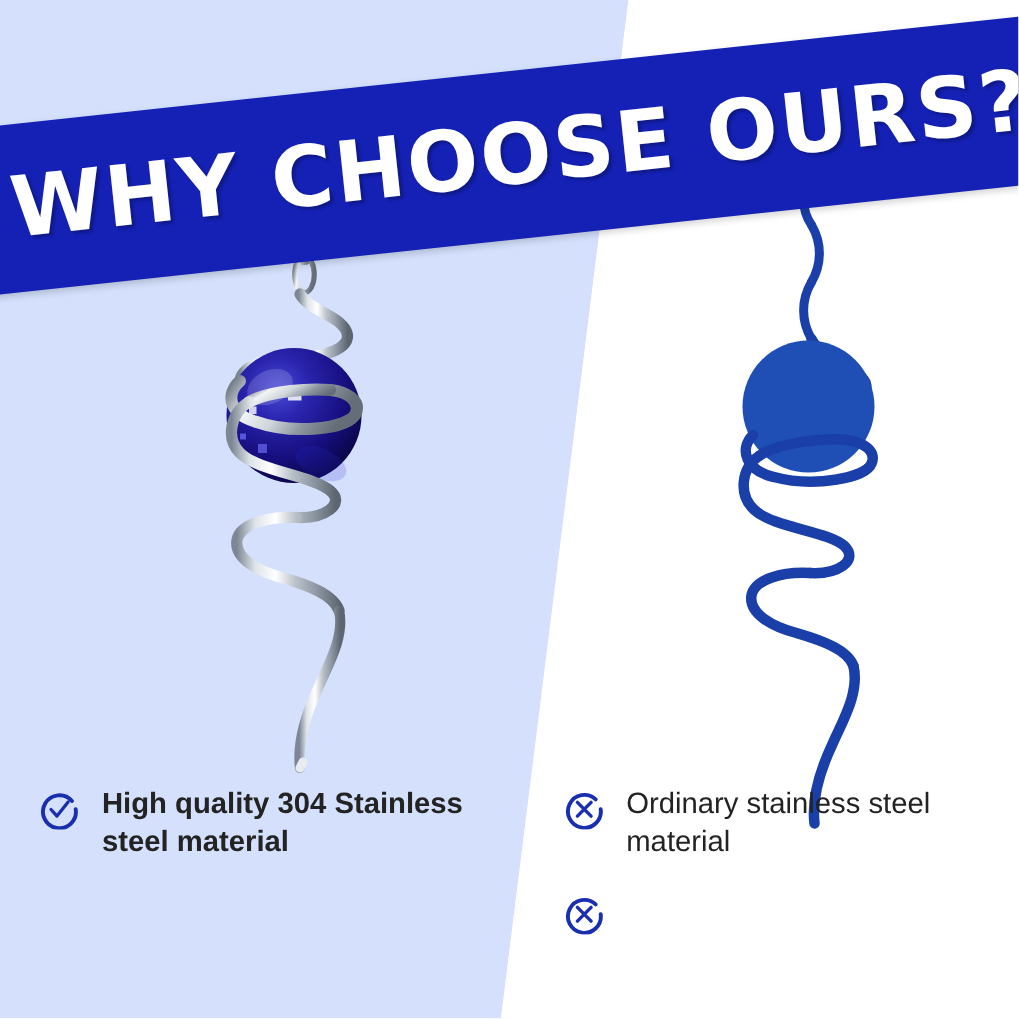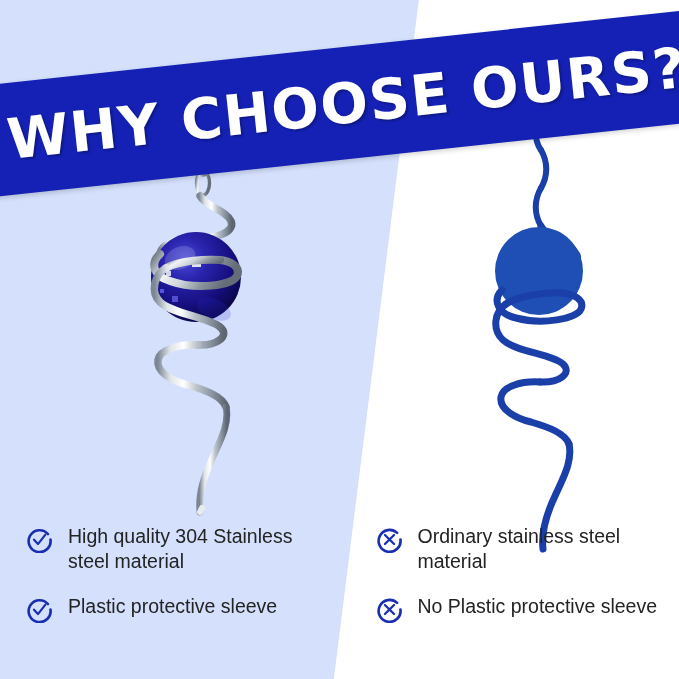--- a/index.html
+++ b/index.html
@@ -58,21 +58,21 @@
   }
 
   
   .bullets{
     position:absolute;
     left:0;top:524px;
     width:679px;height:155px;
     display:flex;
   }
   .col{width:50%;box-sizing:border-box;}
-  .col-left{padding-left:26px;padding-right:10px;}
+  .col-left{padding-left:26px;padding-right:10px;font-weight:bold;}
   .col-right{padding-left:36px;padding-right:20px;}
 
   .bullet{
     display:flex;
     align-items:flex-start;
     margin-bottom:20px;
   }
   .bullet .icon{
     flex:0 0 auto;
     width:27px;height:27px;
@@ -211,42 +211,34 @@
     <div class="col col-left">
 
       <div class="bullet">
         <svg class="icon" viewBox="0 0 32 32">
           <path d="M26 9.5 A13 13 0 1 0 29 16" fill="none" stroke="#1a2fb0" stroke-width="3.1" stroke-linecap="round"></path>
           <path d="M9.5 16.2 L14.2 21.4 L23 10.2" fill="none" stroke="#1a2fb0" stroke-width="2.6" stroke-linecap="round" stroke-linejoin="round"></path>
         </svg>
         <div class="label">High quality 304 Stainless steel material</div>
       </div>
 
-      <div class="bullet">
-        <svg class="icon" viewBox="0 0 32 32">
-          <path d="M26 9.5 A13 13 0 1 0 29 16" fill="none" stroke="#1a2fb0" stroke-width="3.1" stroke-linecap="round"></path>
-          <path d="M9.5 16.2 L14.2 21.4 L23 10.2" fill="none" stroke="#1a2fb0" stroke-width="2.6" stroke-linecap="round" stroke-linejoin="round"></path>
-        </svg>
-        <div class="label">Plastic protective sleeve</div>
-      </div>
     </div>
 
     <div class="col col-right">
 
       <div class="bullet">
         <svg class="icon" viewBox="0 0 32 32">
           <path d="M25 8.2 A13 13 0 1 0 29 16" fill="none" stroke="#1a2fb0" stroke-width="3.1" stroke-linecap="round"></path>
           <path d="M10.6 10.6 L21.4 21.4 M21.4 10.6 L10.6 21.4" fill="none" stroke="#1a2fb0" stroke-width="2.7" stroke-linecap="round"></path>
         </svg>
         <div class="label">Ordinary stainless steel material</div>
       </div>
 
       <div class="bullet">
         <svg class="icon" viewBox="0 0 32 32">
           <path d="M25 8.2 A13 13 0 1 0 29 16" fill="none" stroke="#1a2fb0" stroke-width="3.1" stroke-linecap="round"></path>
           <path d="M10.6 10.6 L21.4 21.4 M21.4 10.6 L10.6 21.4" fill="none" stroke="#1a2fb0" stroke-width="2.7" stroke-linecap="round"></path>
         </svg>
-        <div class="label">No Plastic protective sleeve</div>
       </div>
     </div>
   </div>
 
 </div>
 
 </body></html>

